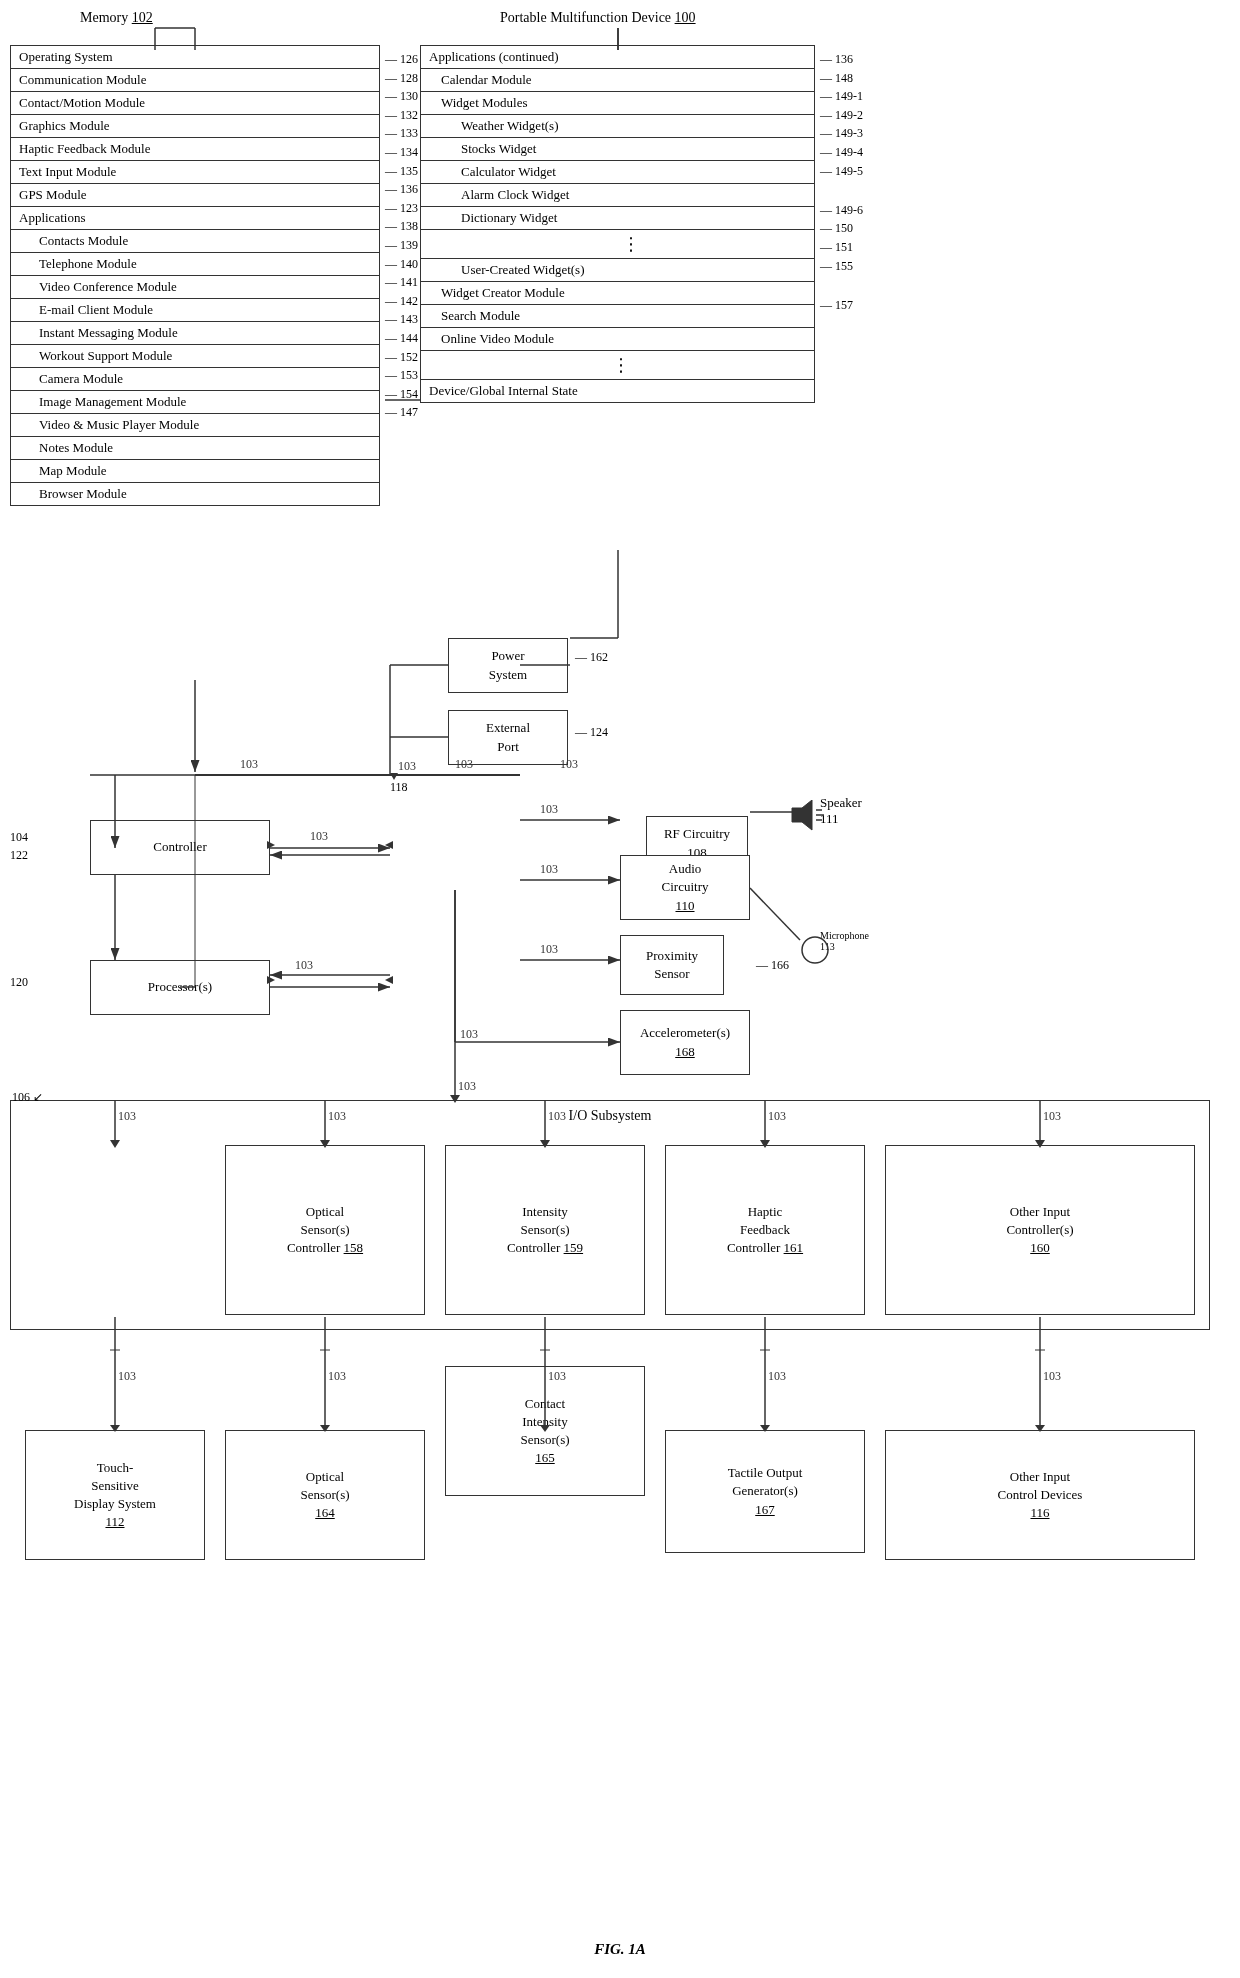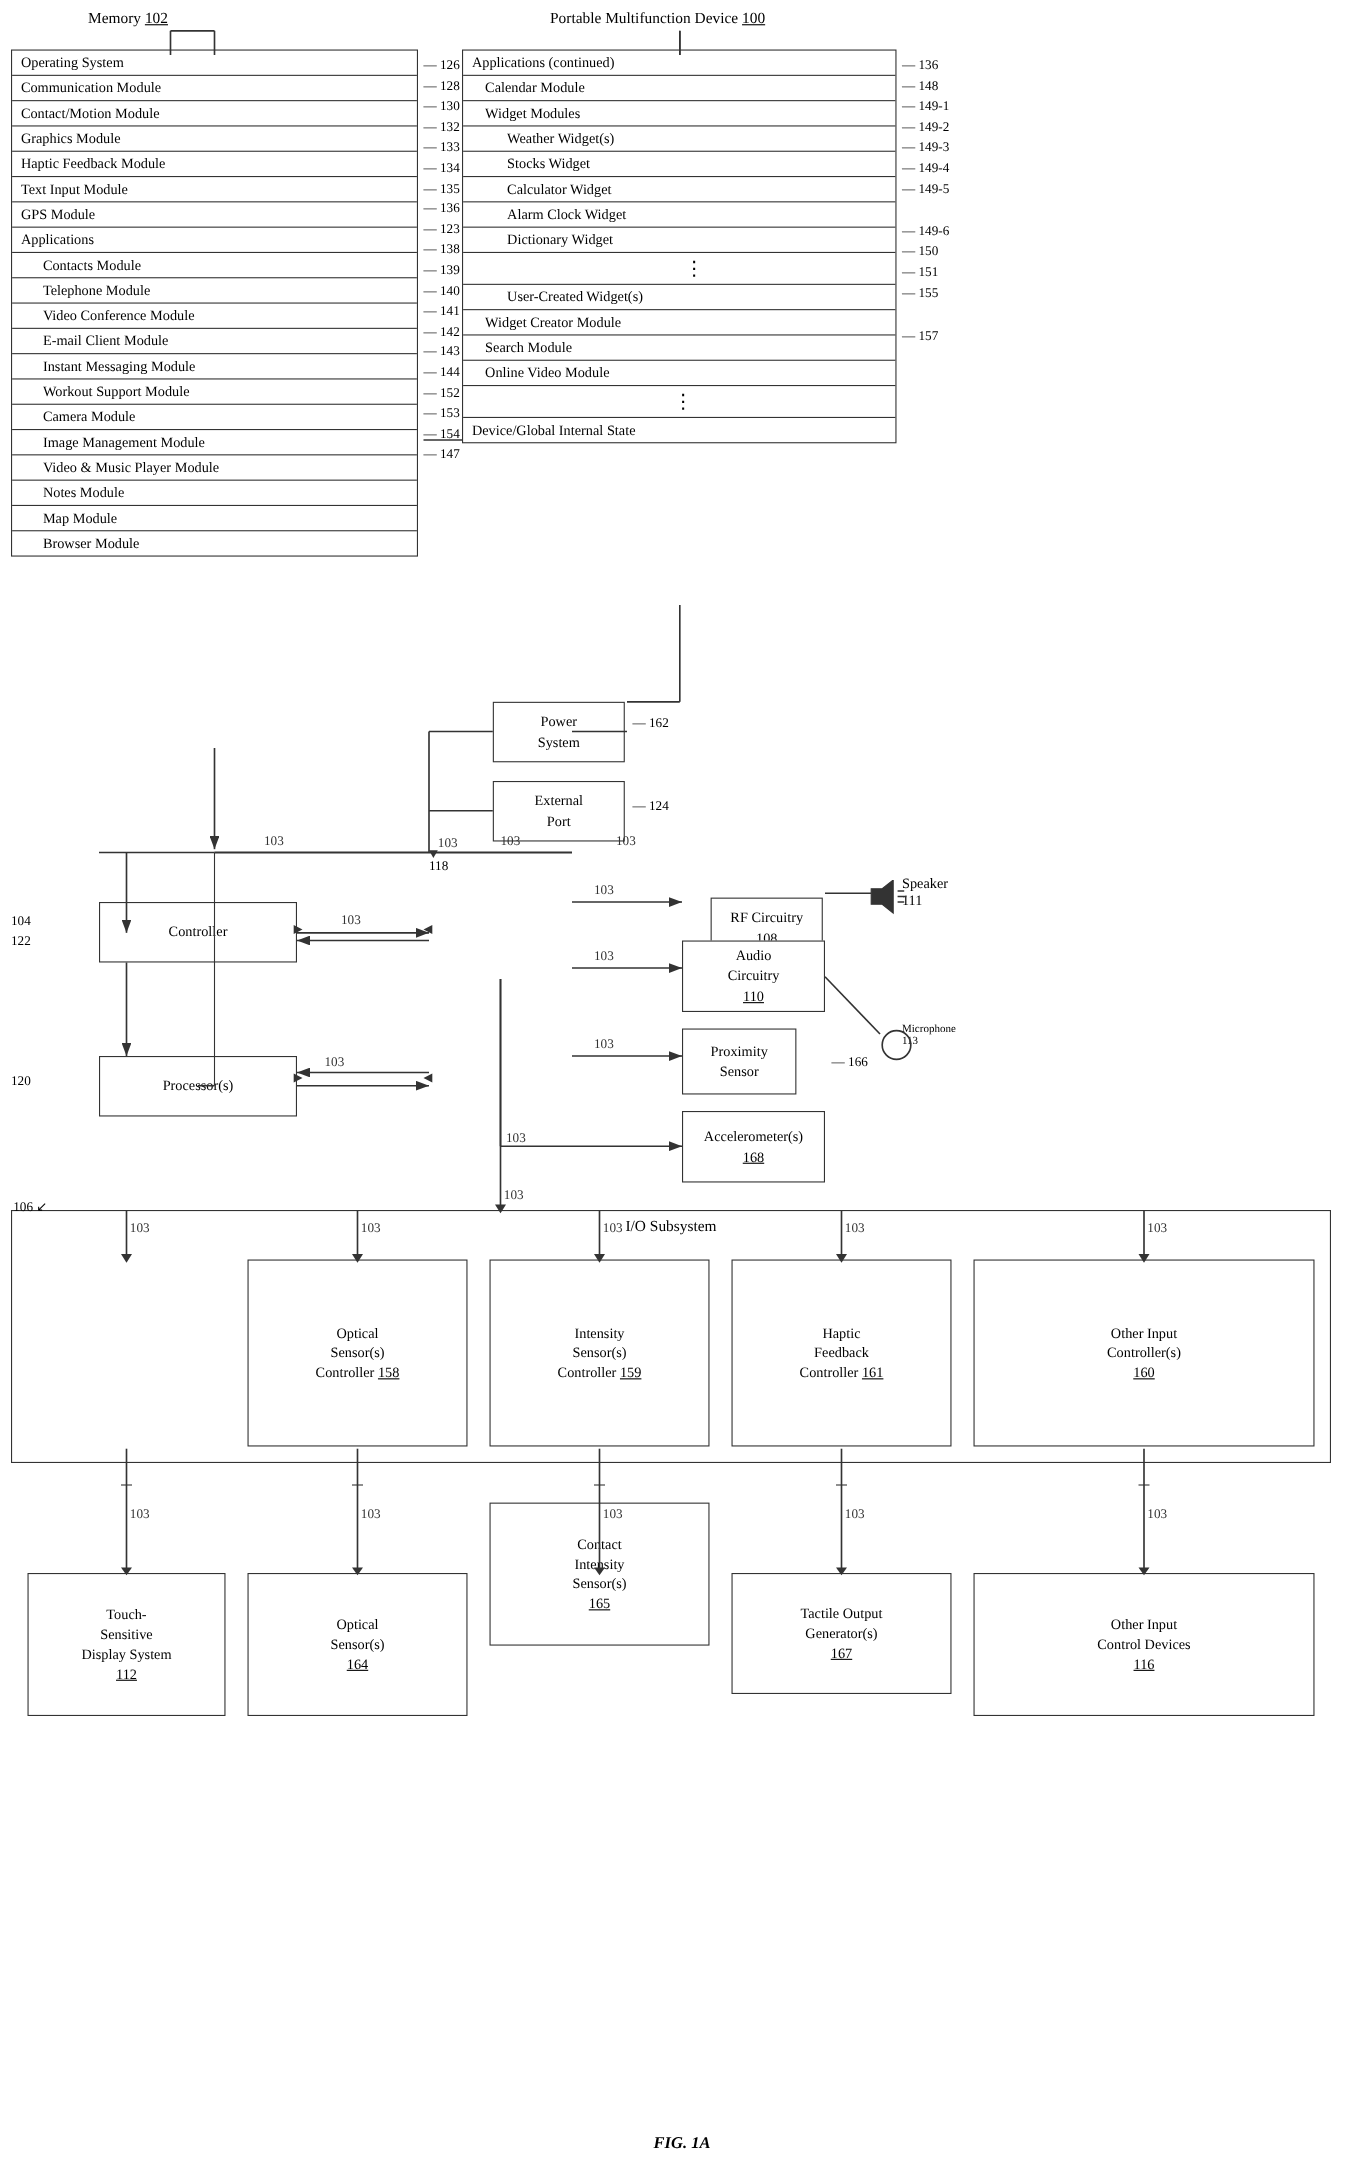--- a/index.html
+++ b/index.html
@@ -268,21 +268,21 @@
   </div>
 
   <div class="comp-box" style="left:225px;top:1430px;width:200px;height:130px;font-size:13px;">
     <span>Optical<br>Sensor(s)<br><span class="underline">164</span></span>
   </div>
 
   <div class="comp-box" style="left:445px;top:1366px;width:200px;height:130px;font-size:13px;">
     <span>Contact<br>Intensity<br>Sensor(s)<br><span class="underline">165</span></span>
   </div>
 
-  <div class="comp-box" style="left:665px;top:1430px;width:200px;height:110px;font-size:13px;">
+  <div class="comp-box" style="left:665px;top:1430px;width:200px;height:123px;font-size:13px;">
     <span>Tactile Output<br>Generator(s)<br><span class="underline">167</span></span>
   </div>
 
   <div class="comp-box" style="left:885px;top:1430px;width:310px;height:130px;font-size:13px;">
     <span>Other Input<br>Control Devices<br><span class="underline">116</span></span>
   </div>
 
   <div class="fig-caption">FIG. 1A</div>
 
   <svg style="position:absolute;top:0;left:0;width:1240px;height:1978px;pointer-events:none;">

